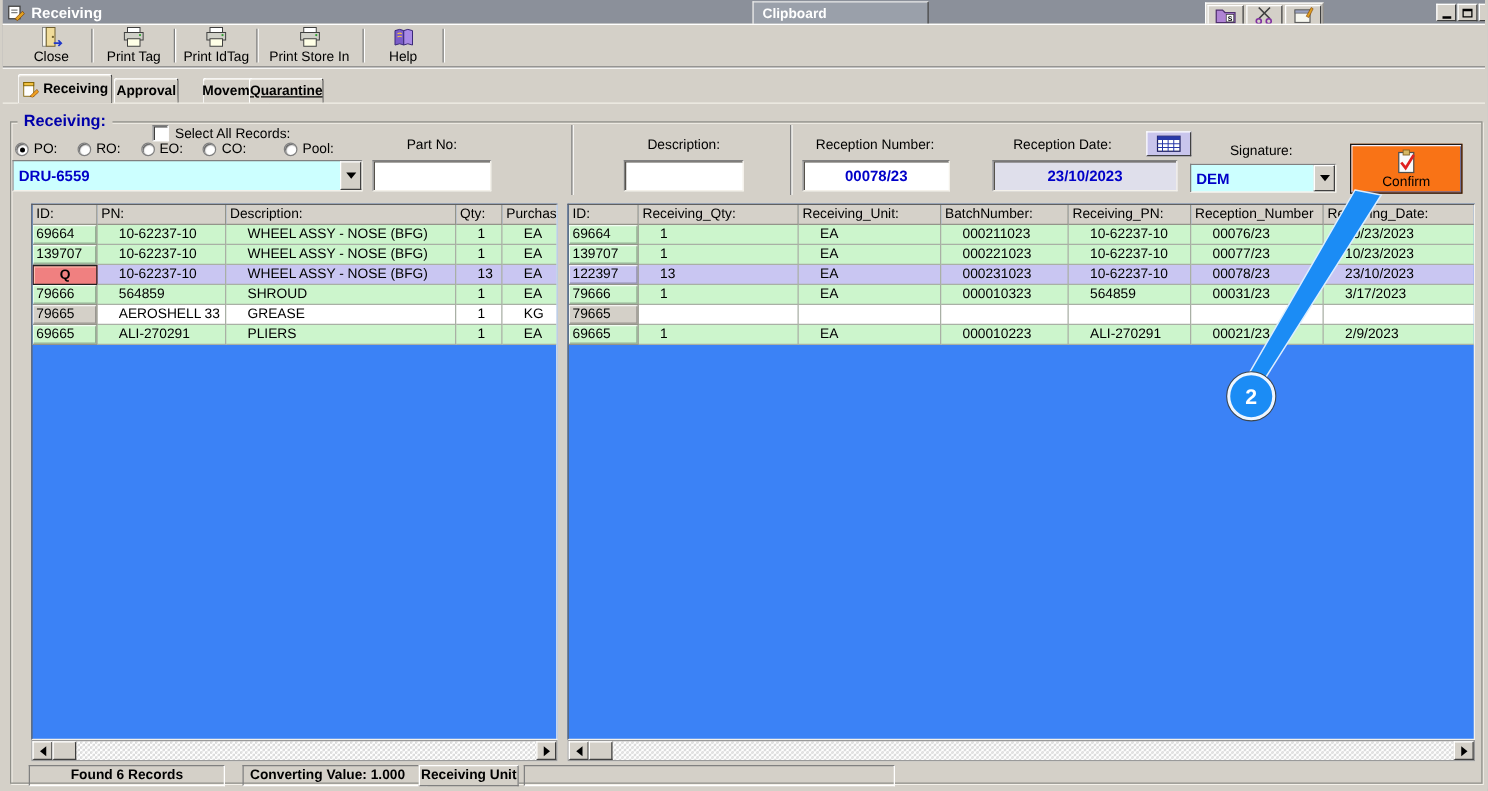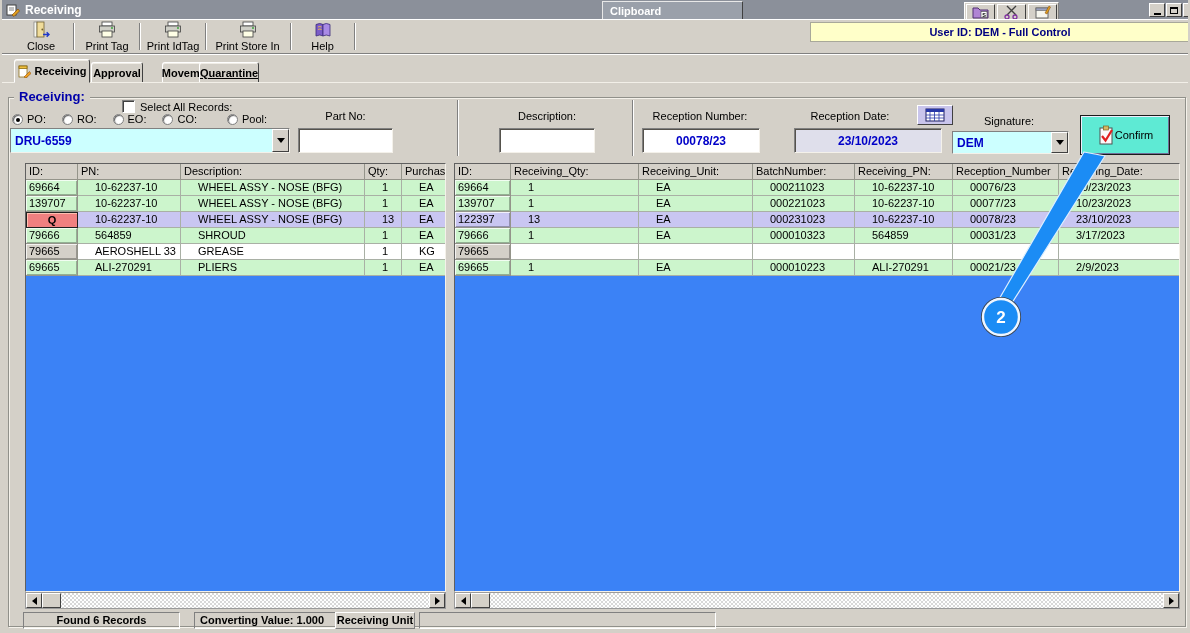--- a/index.html
+++ b/index.html
@@ -78,23 +78,23 @@
   #recnum-label{left:633px;top:110px;width:130px;}
   #recnum-box{left:640px;top:128px;width:118px;height:25px;justify-content:center;
     color:var(--value-text,#0000c8);font-weight:bold;font-size:12px;}
   #recdate-label{left:792px;top:110px;width:112px;}
   #recdate-box{left:792px;top:128px;width:148px;height:25px;justify-content:center;background:#dfdfeb;
     color:var(--value-text,#0000c8);font-weight:bold;font-size:12px;}
   #calendar-btn{position:absolute;left:915px;top:105px;width:36px;height:20px;background:#c9c5ec;
     border:1px solid;border-color:#fff #404040 #404040 #fff;display:flex;align-items:center;justify-content:center;}
   #sig-label{left:972px;top:115px;width:70px;}
   #sig-combo{left:950px;top:131px;width:117px;height:23px;}
-  #confirm-btn{position:absolute;left:1078px;top:115px;width:90px;height:40px;background:#5eead4;
+  #confirm-btn{position:absolute;left:1078px;top:115px;width:90px;height:40px;background:#f97316;
     border:1px solid #1a1a1a;box-shadow:inset 1px 1px 0 #f0eefc,inset -1px -1px 0 #716d96;
-    display:flex;flex-direction:row;align-items:center;justify-content:center;gap:0;}
+    display:flex;flex-direction:column;align-items:center;justify-content:center;gap:0;}
   #confirm-btn span{font-size:11px;}
   
   .grid{position:absolute;top:163px;height:429px;background:#3b82f6;
     border:1px solid;border-color:#606060 #f4f1ea #f4f1ea #606060;overflow:hidden;}
   #left-grid{left:23px;width:421px;}
   #right-grid{left:452px;width:726px;}
   .trow{display:flex;height:16px;width:max-content;}
   .hcell{background:#d5d1c9;border-right:1px solid #94948a;border-bottom:1px solid #94948a;
     padding-left:3px;line-height:15px;overflow:hidden;white-space:nowrap;flex:none;}
   .cell{border-right:1px solid #a9b0a5;border-bottom:1px solid #a9b0a5;padding-left:17px;line-height:15px;
@@ -229,23 +229,20 @@
       <svg class="ico" width="20" height="18" viewBox="0 0 20 18">
         <path d="M3 3.5 Q7 1.5 10 3.5 L10 15 Q7 13 3 15 Z" fill="#7a5cc8" stroke="#3a2878" stroke-width="0.8"></path>
         <path d="M17 3.5 Q13 1.5 10 3.5 L10 15 Q13 13 17 15 Z" fill="#a98ae6" stroke="#3a2878" stroke-width="0.8"></path>
         <path d="M5 6 Q7 5 8.5 6 M5 8.5 Q7 7.5 8.5 8.5" stroke="#f0c040" stroke-width="0.9" fill="none"></path>
       </svg>
       <span>Help</span>
     </div>
     <div class="tsep" style="left:352px;"></div>
   </div>
 
-  <div id="user-banner">
-    <span>User ID: DEM - Full Control</span>
-  </div>
 
   <div class="tab" id="tab-receiving">
     <svg class="ico" width="13" height="13" viewBox="0 0 13 13">
       <rect x="1" y="1" width="8" height="11" fill="#fff" stroke="#806000" stroke-width="0.7"></rect>
       <rect x="1" y="1" width="8" height="2.6" fill="#f0c040" stroke="#806000" stroke-width="0.7"></rect>
       <path d="M6 12 L11.5 6.5 L13 8.5 L8 13 Z" fill="#f0a020" stroke="#804000" stroke-width="0.5"></path>
     </svg>
     <span>Receiving</span>
   </div>
   <div class="tab" id="tab-approval">

